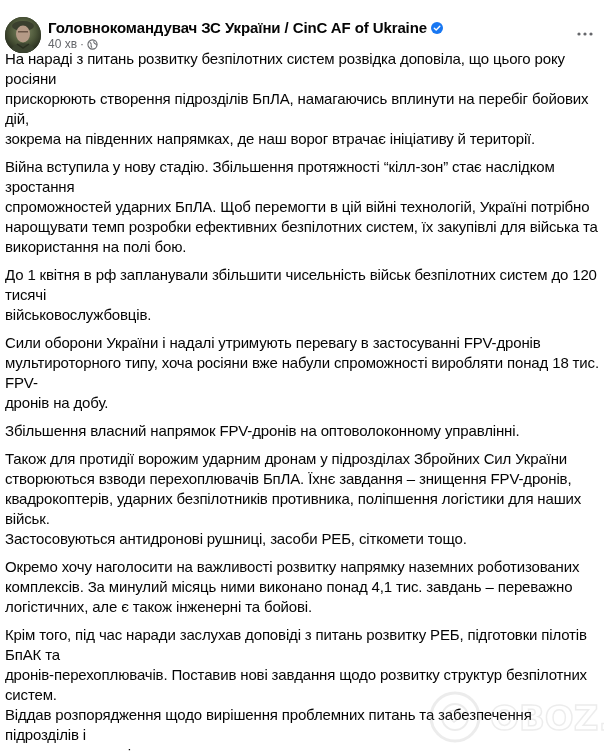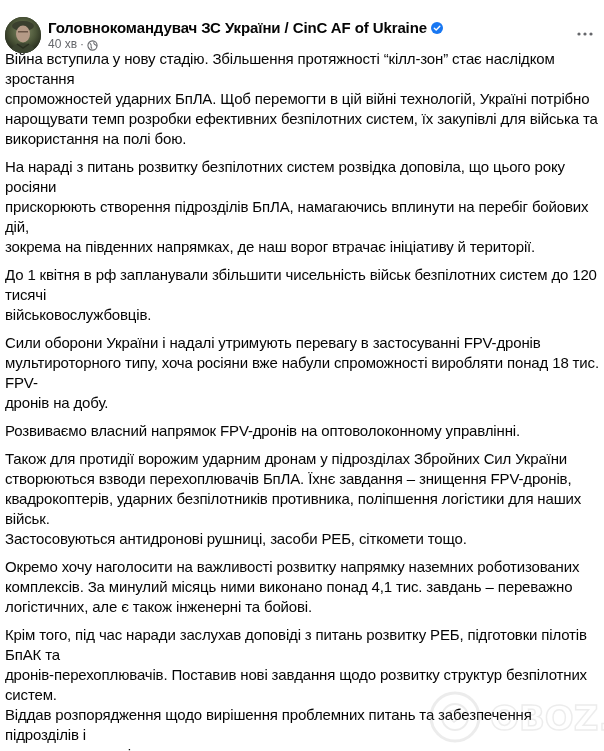--- a/index.html
+++ b/index.html
@@ -60,21 +60,21 @@
       margin-left: 4px;
       position: relative;
       top: -1px;
     }
     .meta-line {
       position: absolute;
       left: 48px;
       top: 25px;
       height: 14px;
       display: flex;
-      align-items: flex-end;
+      align-items: center;
       font-size: 12px;
       color: #65676b;
       white-space: nowrap;
     }
     .meta-dot { margin: 0 3px; }
     .globe {
       display: inline-block;
       width: 11px;
       height: 11px;
     }
@@ -162,33 +162,33 @@
     <div class="more-button">
       <svg width="18" height="6" viewBox="0 0 18 6">
         <circle cx="3" cy="3" r="1.6" fill="#65676b"></circle>
         <circle cx="9" cy="3" r="1.6" fill="#65676b"></circle>
         <circle cx="15" cy="3" r="1.6" fill="#65676b"></circle>
       </svg>
     </div>
   </div>
 
   <div class="body-text">
+    <p class="para">На нараді з питань розвитку безпілотних систем розвідка доповіла, що цього року росіяни
+прискорюють створення підрозділів БпЛА, намагаючись вплинути на перебіг бойових дій,
+зокрема на південних напрямках, де наш ворог втрачає ініціативу й території.</p>
     <p class="para">Війна вступила у нову стадію. Збільшення протяжності “кілл-зон” стає наслідком зростання
 спроможностей ударних БпЛА. Щоб перемогти в цій війні технологій, Україні потрібно
 нарощувати темп розробки ефективних безпілотних систем, їх закупівлі для війська та
 використання на полі бою.</p>
-    <p class="para">На нараді з питань розвитку безпілотних систем розвідка доповіла, що цього року росіяни
-прискорюють створення підрозділів БпЛА, намагаючись вплинути на перебіг бойових дій,
-зокрема на південних напрямках, де наш ворог втрачає ініціативу й території.</p>
     <p class="para">До 1 квітня в рф запланували збільшити чисельність військ безпілотних систем до 120 тисячі
 військовослужбовців.</p>
     <p class="para">Сили оборони України і надалі утримують перевагу в застосуванні FPV-дронів
 мультироторного типу, хоча росіяни вже набули спроможності виробляти понад 18 тис. FPV-
 дронів на добу.</p>
-    <p class="para">Розвиваємо власний напрямок FPV-дронів на оптоволоконному управлінні.</p>
+    <p class="para">Збільшення власний напрямок FPV-дронів на оптоволоконному управлінні.</p>
     <p class="para">Також для протидії ворожим ударним дронам у підрозділах Збройних Сил України
 створюються взводи перехоплювачів БпЛА. Їхнє завдання – знищення FPV-дронів,
 квадрокоптерів, ударних безпілотників противника, поліпшення логістики для наших військ.
 Застосовуються антидронові рушниці, засоби РЕБ, сіткомети тощо.</p>
     <p class="para">Окремо хочу наголосити на важливості розвитку напрямку наземних роботизованих
 комплексів. За минулий місяць ними виконано понад 4,1 тис. завдань – переважно
 логістичних, але є також інженерні та бойові.</p>
     <p class="para">Крім того, під час наради заслухав доповіді з питань розвитку РЕБ, підготовки пілотів БпАК та
 дронів-перехоплювачів. Поставив нові завдання щодо розвитку структур безпілотних систем.
 Віддав розпорядження щодо вирішення проблемних питань та забезпечення підрозділів і

